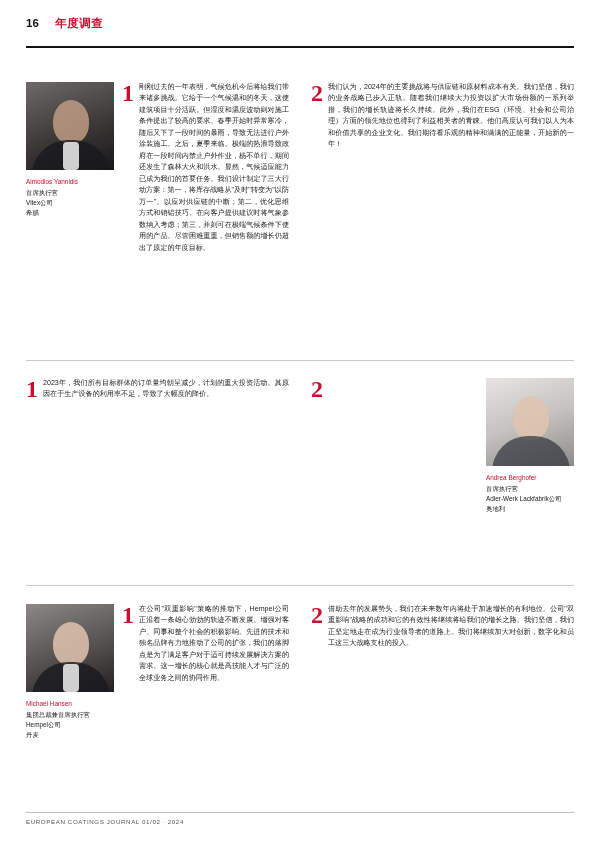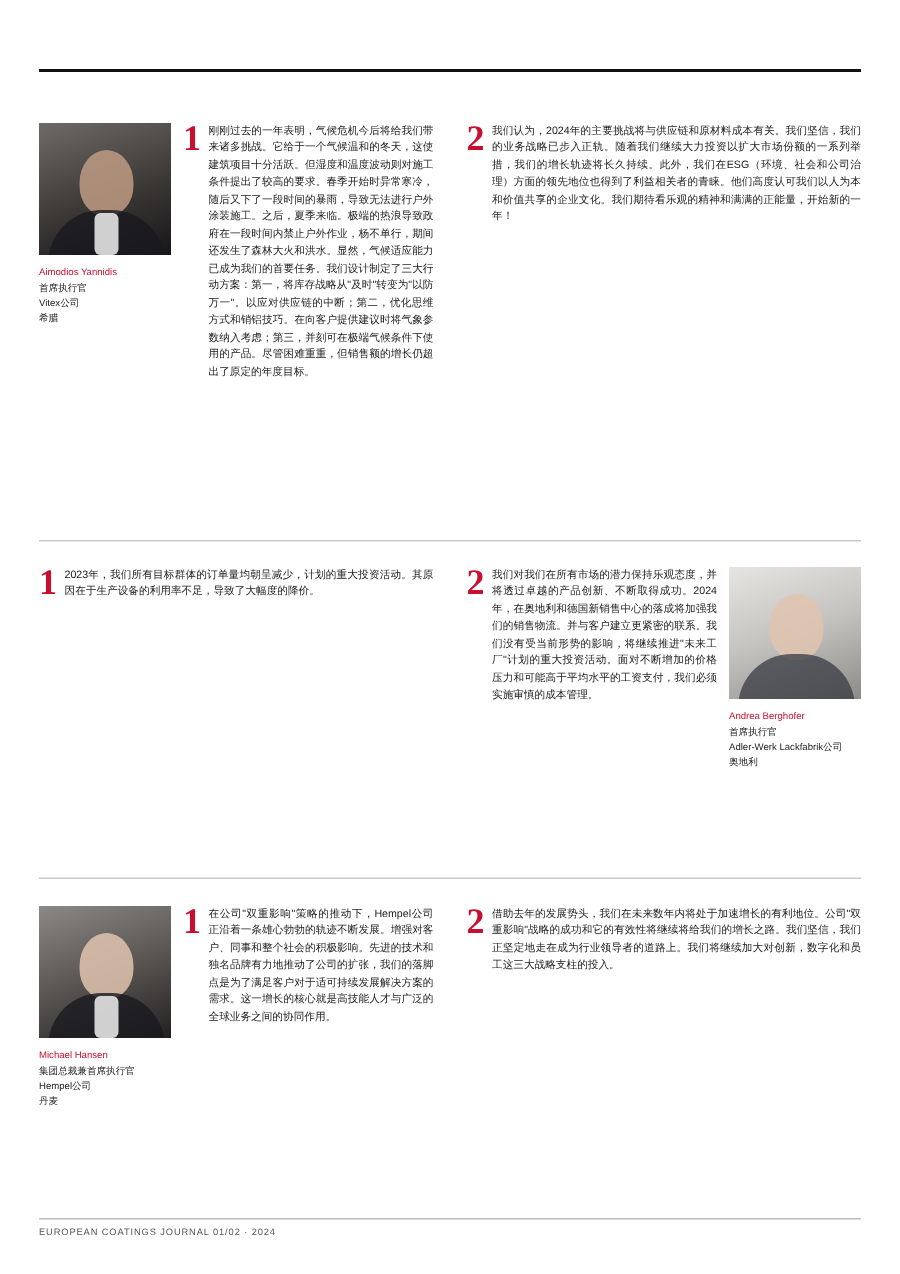--- a/index.html
+++ b/index.html
@@ -192,20 +192,24 @@
     font-size: 6.2px;
     letter-spacing: 0.6px;
     color: #555;
   }
 </style>
 </head>
 <body>
 
 <div class="page">
 
+  <div class="header">
+    <span class="header-page-num">16</span>
+    <span class="header-title">年度调查</span>
+  </div>
   <div class="header-rule"></div>
 
   <div class="section sec-1">
     <div class="cols">
       <div class="col">
         <div class="portrait-block">
           <div class="portrait p-left">
             <div class="face face-head dark"></div>
             <div class="face-body"></div>
             <div class="face-shirt"></div>
@@ -246,21 +250,20 @@
             <div class="qnum">1</div>
             <div class="qtext">2023年，我们所有目标群体的订单量均朝呈减少，计划的重大投资活动。其原因在于生产设备的利用率不足，导致了大幅度的降价。</div>
           </div>
         </div>
       </div>
 
       <div class="col">
         <div class="answers">
           <div class="qa">
             <div class="qnum">2</div>
-            <div class="qtext">我们对我们在所有市场的潜力保持乐观态度，并将透过卓越的产品创新、不断取得成功。2024年，在奥地利和德国新销售中心的落成将加强我们的销售物流。并与客户建立更紧密的联系。我们没有受当前形势的影响，将继续推进"未来工厂"计划的重大投资活动。面对不断增加的价格压力和可能高于平均水平的工资支付，我们必须实施审慎的成本管理。</div>
           </div>
         </div>
         <div class="portrait-block">
           <div class="portrait p-mid">
             <div class="face face-head"></div>
             <div class="face-body light"></div>
           </div>
           <div class="cite">
             <span class="name">Andrea Berghofer</span>
             <span class="line">首席执行官</span>

